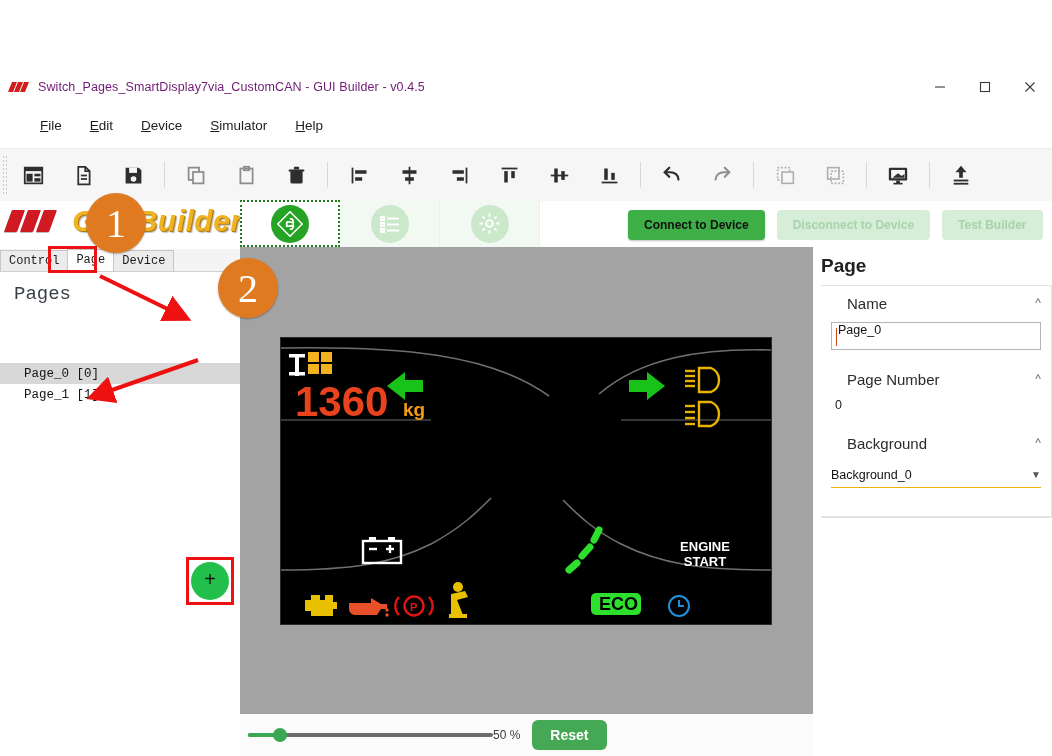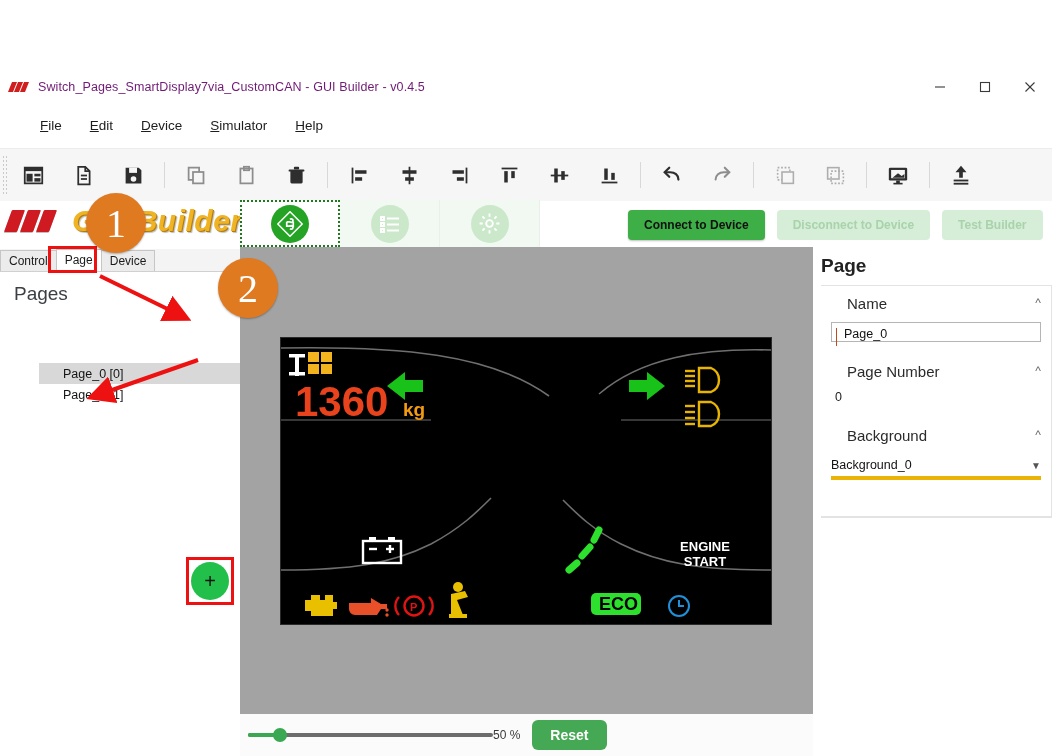--- a/index.html
+++ b/index.html
@@ -127,21 +127,21 @@
     box-shadow: 0 1px 2px rgba(0,0,0,.25);
     font-family: "Liberation Sans", sans-serif;
   }
   .devbtn.disabled {
     background: #d6eed8; color: #a8d3ab; box-shadow: none;
   }
 
   
   .leftpanel {
     position: absolute; left: 0; top: 249px; width: 240px; height: 507px;
-    background: #ffffff; border-right: 1px solid #dedede;
+    background: #ffffff; border-right: 1px solid #dedede; font-family: Liberation Mono, monospace;
   }
   .tabstrip {
     position: absolute; left: 0; top: 0; width: 240px; height: 22px;
     background: #f4f4f4; border-bottom: 1px solid #d0d0d0;
     display: flex; align-items: flex-end;
   }
   .ltab {
     height: 21px; padding: 0 8px; font-size: 12px; color: #1b1b1b;
     display: flex; align-items: center; background: #ececec;
     border: 1px solid #c6c6c6; border-bottom: none; margin-right: -1px;
@@ -154,21 +154,21 @@
   .addbtn-box {
     position: absolute; left: 186px; top: 308px; width: 48px; height: 48px;
     border: 3px solid #ee1111; box-sizing: border-box; background: #ffffff;
   }
   .addbtn {
     position: absolute; left: 191px; top: 313px; width: 38px; height: 38px;
     border-radius: 50%; background: #22c04a;
     display: flex; align-items: center; justify-content: center;
     color: #111111; font-size: 20px; line-height: 1;
   }
-  .pagelist { position: absolute; left: 0; top: 114px; width: 240px; margin-left: 39px; }
+  .pagelist { position: absolute; left: 0; top: 114px; width: 240px; }
   .pagerow {
     height: 21px; display: flex; align-items: center; padding-left: 24px;
     font-size: 12.5px; color: #141414; box-sizing: border-box;
   }
   .pagerow.selected { background: #d8d8d8; }
 
   
   .canvas {
     position: absolute; left: 240px; top: 247px; width: 573px; height: 467px;
     background: #a3a3a3;
@@ -215,30 +215,30 @@
     background: #ffffff; border: 1px solid #e3e3e3; border-left: none;
     box-sizing: border-box;
   }
   .rp-row {
     display: flex; align-items: center; justify-content: space-between;
     padding: 0 10px; height: 34px;
   }
   .rp-label { font-size: 15px; color: #2b2b2b; margin-left: 16px; }
   .chev { color: #6a6a6a; font-size: 12px; }
   .rp-input {
-    margin: 2px 10px 0 10px; height: 20px; border: 1px solid #b5b5b5;
-    background: #ffffff; display: flex; align-items: flex-end; padding-left: 12px;
+    margin: 2px 10px 0 10px; height: 28px; border: 1px solid #b5b5b5;
+    background: #ffffff; display: flex; align-items: flex-start; padding-left: 6px;
     font-size: 12.5px; color: #111111; box-sizing: border-box; position: relative;
   }
   .rp-input .caret {
     position: absolute; left: 4px; top: 5px; width: 1px; height: 18px; background: #c24a1a;
   }
   .rp-value { padding: 2px 10px 0 14px; font-size: 12.5px; color: #1c1c1c; }
   .rp-select {
-    margin: 2px 10px 0 10px; height: 26px; border-bottom: 4px solid #eab308;
+    margin: 2px 10px 0 10px; height: 26px; border-bottom: 1px solid #eab308;
     display: flex; align-items: center; justify-content: space-between;
     font-size: 12.5px; color: #111111; box-sizing: border-box;
   }
   .rp-divider {
     position: absolute; left: 8px; top: 270px; width: 231px; height: 1px; background: #e3e3e3;
   }
 
   
   .badge {
     position: absolute; border-radius: 50%; background: #e07a20;

